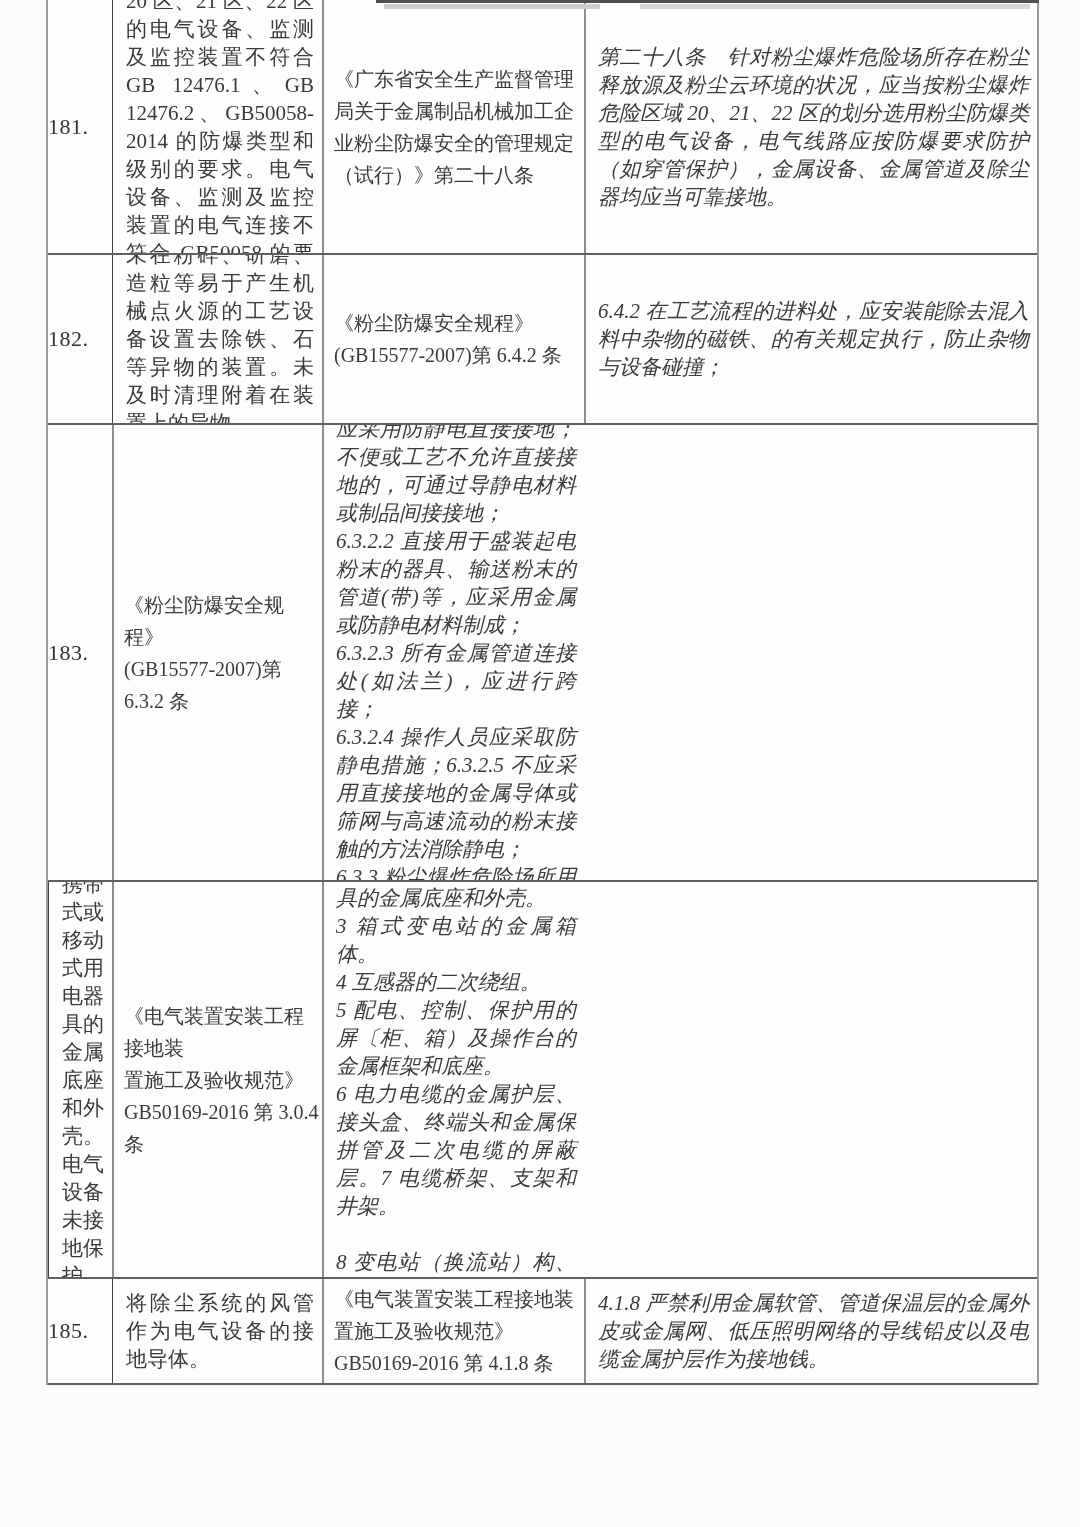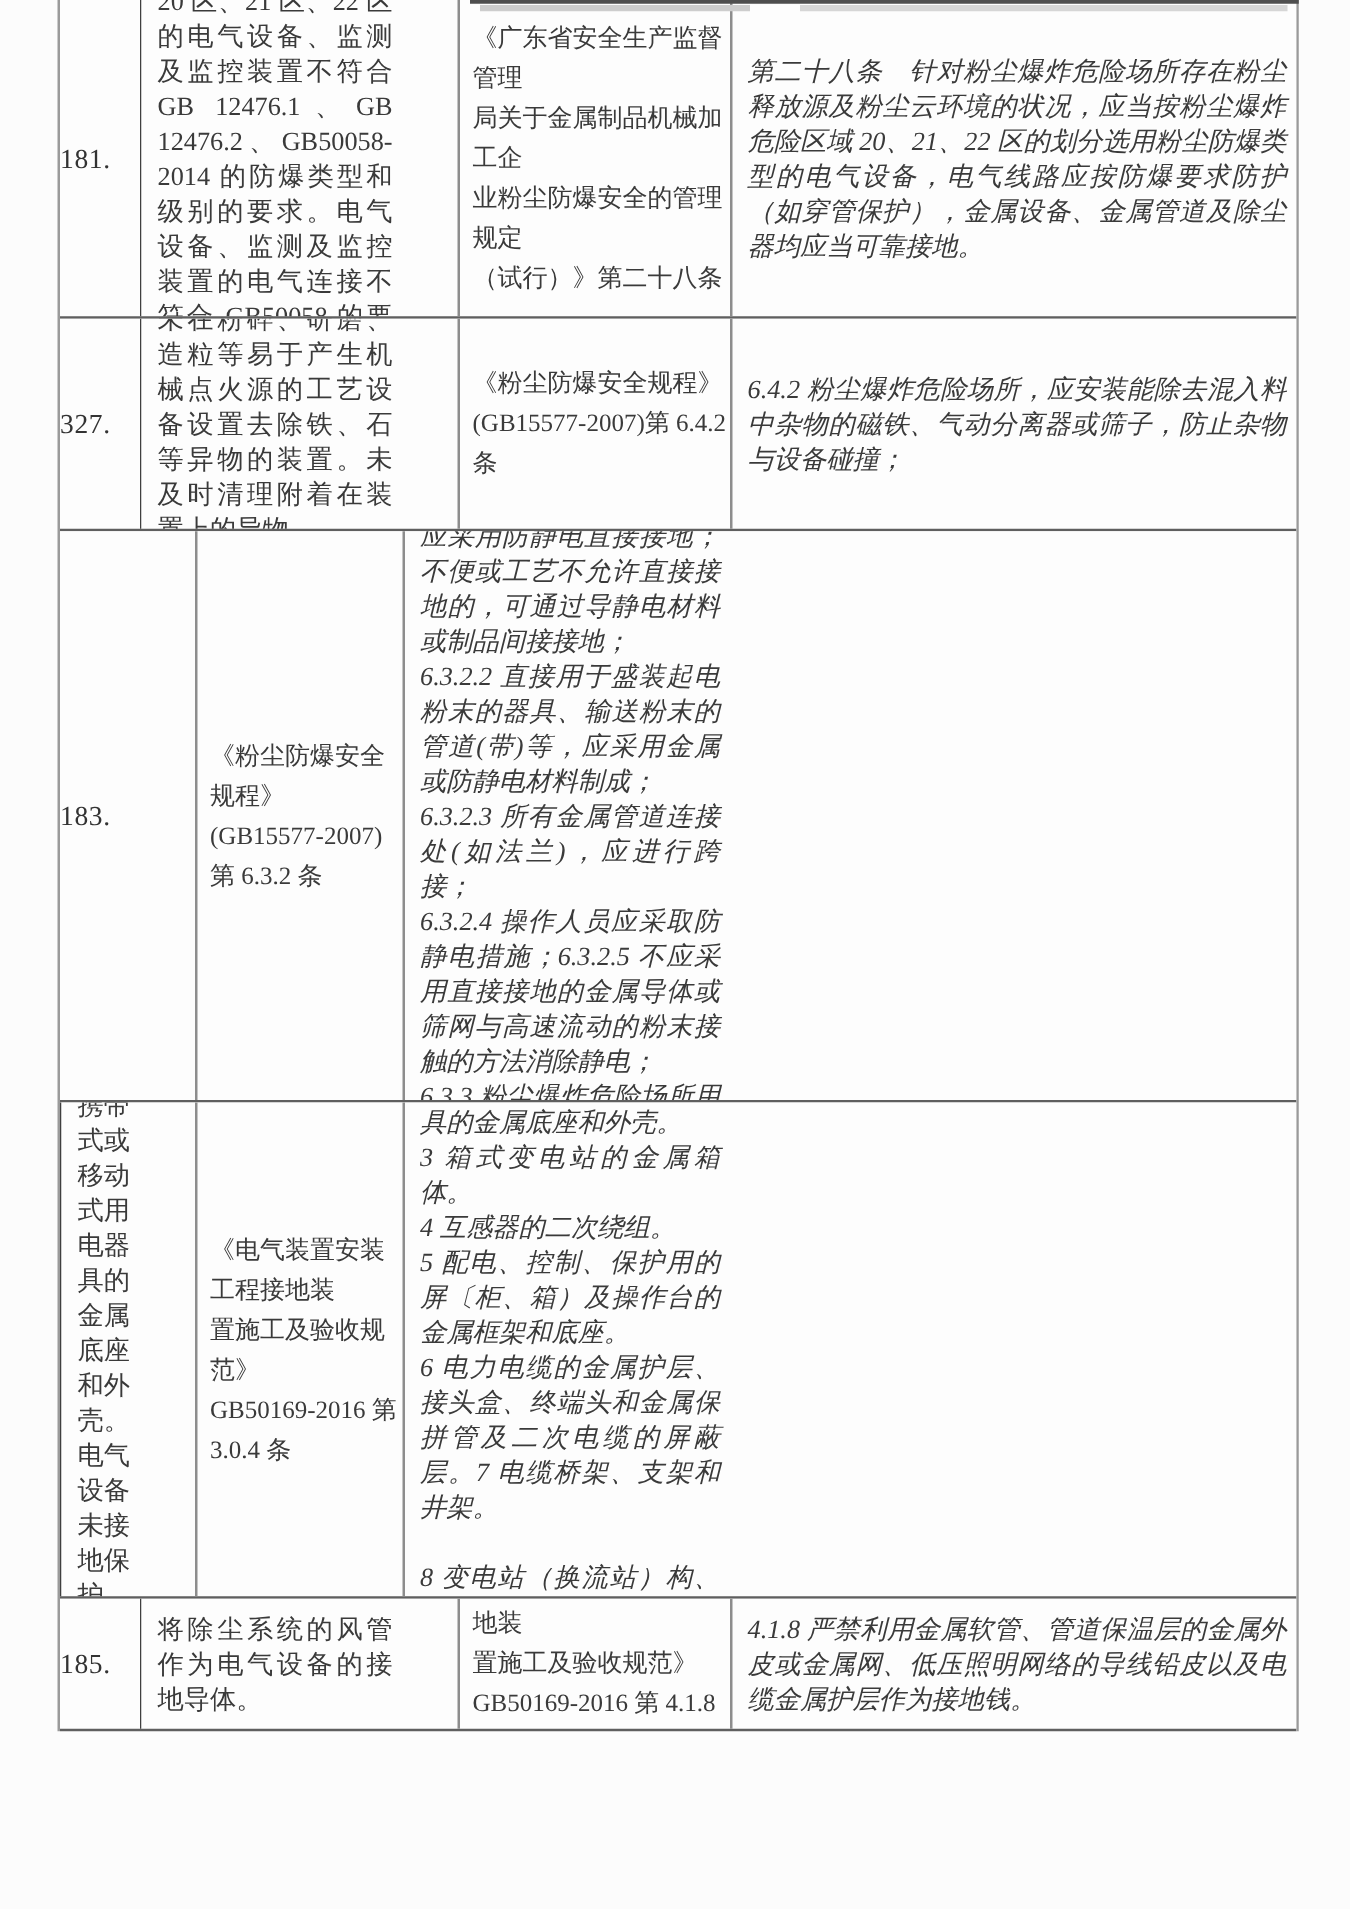--- a/index.html
+++ b/index.html
@@ -51,21 +51,20 @@
     padding:2px 8px 2px 13px;
     font-size:21px;
     line-height:28px;
   }
   .c-problem .txt { text-align:justify; }
   .c-basis {
     border-left:2px solid #8d8d8d;
     padding:2px 3px 2px 10px;
     font-size:20px;
     line-height:32px;
-    margin-left:44px;
   }
   .c-content {
     border-left:2px solid #8d8d8d;
     padding:4px 8px 4px 12px;
     font-size:21px;
     line-height:28px;
     font-style:italic;
   }
   .c-content .txt { text-align:justify; }
 
@@ -106,31 +105,31 @@
 业粉尘防爆安全的管理规定
 （试行）》第二十八条</div>
         </div>
       <div class="cell c-content">
           <div class="txt">第二十八条　针对粉尘爆炸危险场所存在粉尘释放源及粉尘云环境的状况，应当按粉尘爆炸危险区域 20、21、22 区的划分选用粉尘防爆类型的电气设备，电气线路应按防爆要求防护（如穿管保护），金属设备、金属管道及除尘器均应当可靠接地。</div>
         </div>
     </div>
 
     <div class="row r182">
       <div class="cell c-num">
-          <div class="txt">327.</div>
+          <div class="txt">182.</div>
         </div>
       <div class="cell c-problem">
           <div class="txt">未在粉碎、研磨、造粒等易于产生机械点火源的工艺设备设置去除铁、石等异物的装置。未及时清理附着在装置上的异物。</div>
         </div>
       <div class="cell c-basis">
           <div class="txt">《粉尘防爆安全规程》
 (GB15577-2007)第 6.4.2 条</div>
         </div>
       <div class="cell c-content">
-          <div class="txt">6.4.2 粉尘爆炸危险场所，应安装能除去混入料中杂物的磁铁、气动分离器或筛子，防止杂物与设备碰撞；</div>
+          <div class="txt">6.4.2 在工艺流程的进料处，应安装能除去混入料中杂物的磁铁、的有关规定执行，防止杂物与设备碰撞；</div>
         </div>
     </div>
 
     <div class="row r183">
       <div class="cell c-num">
           <div class="txt">183.</div>
         </div>
       <div class="cell c-basis">
           <div class="txt">《粉尘防爆安全规程》
 (GB15577-2007)第 6.3.2 条</div>

